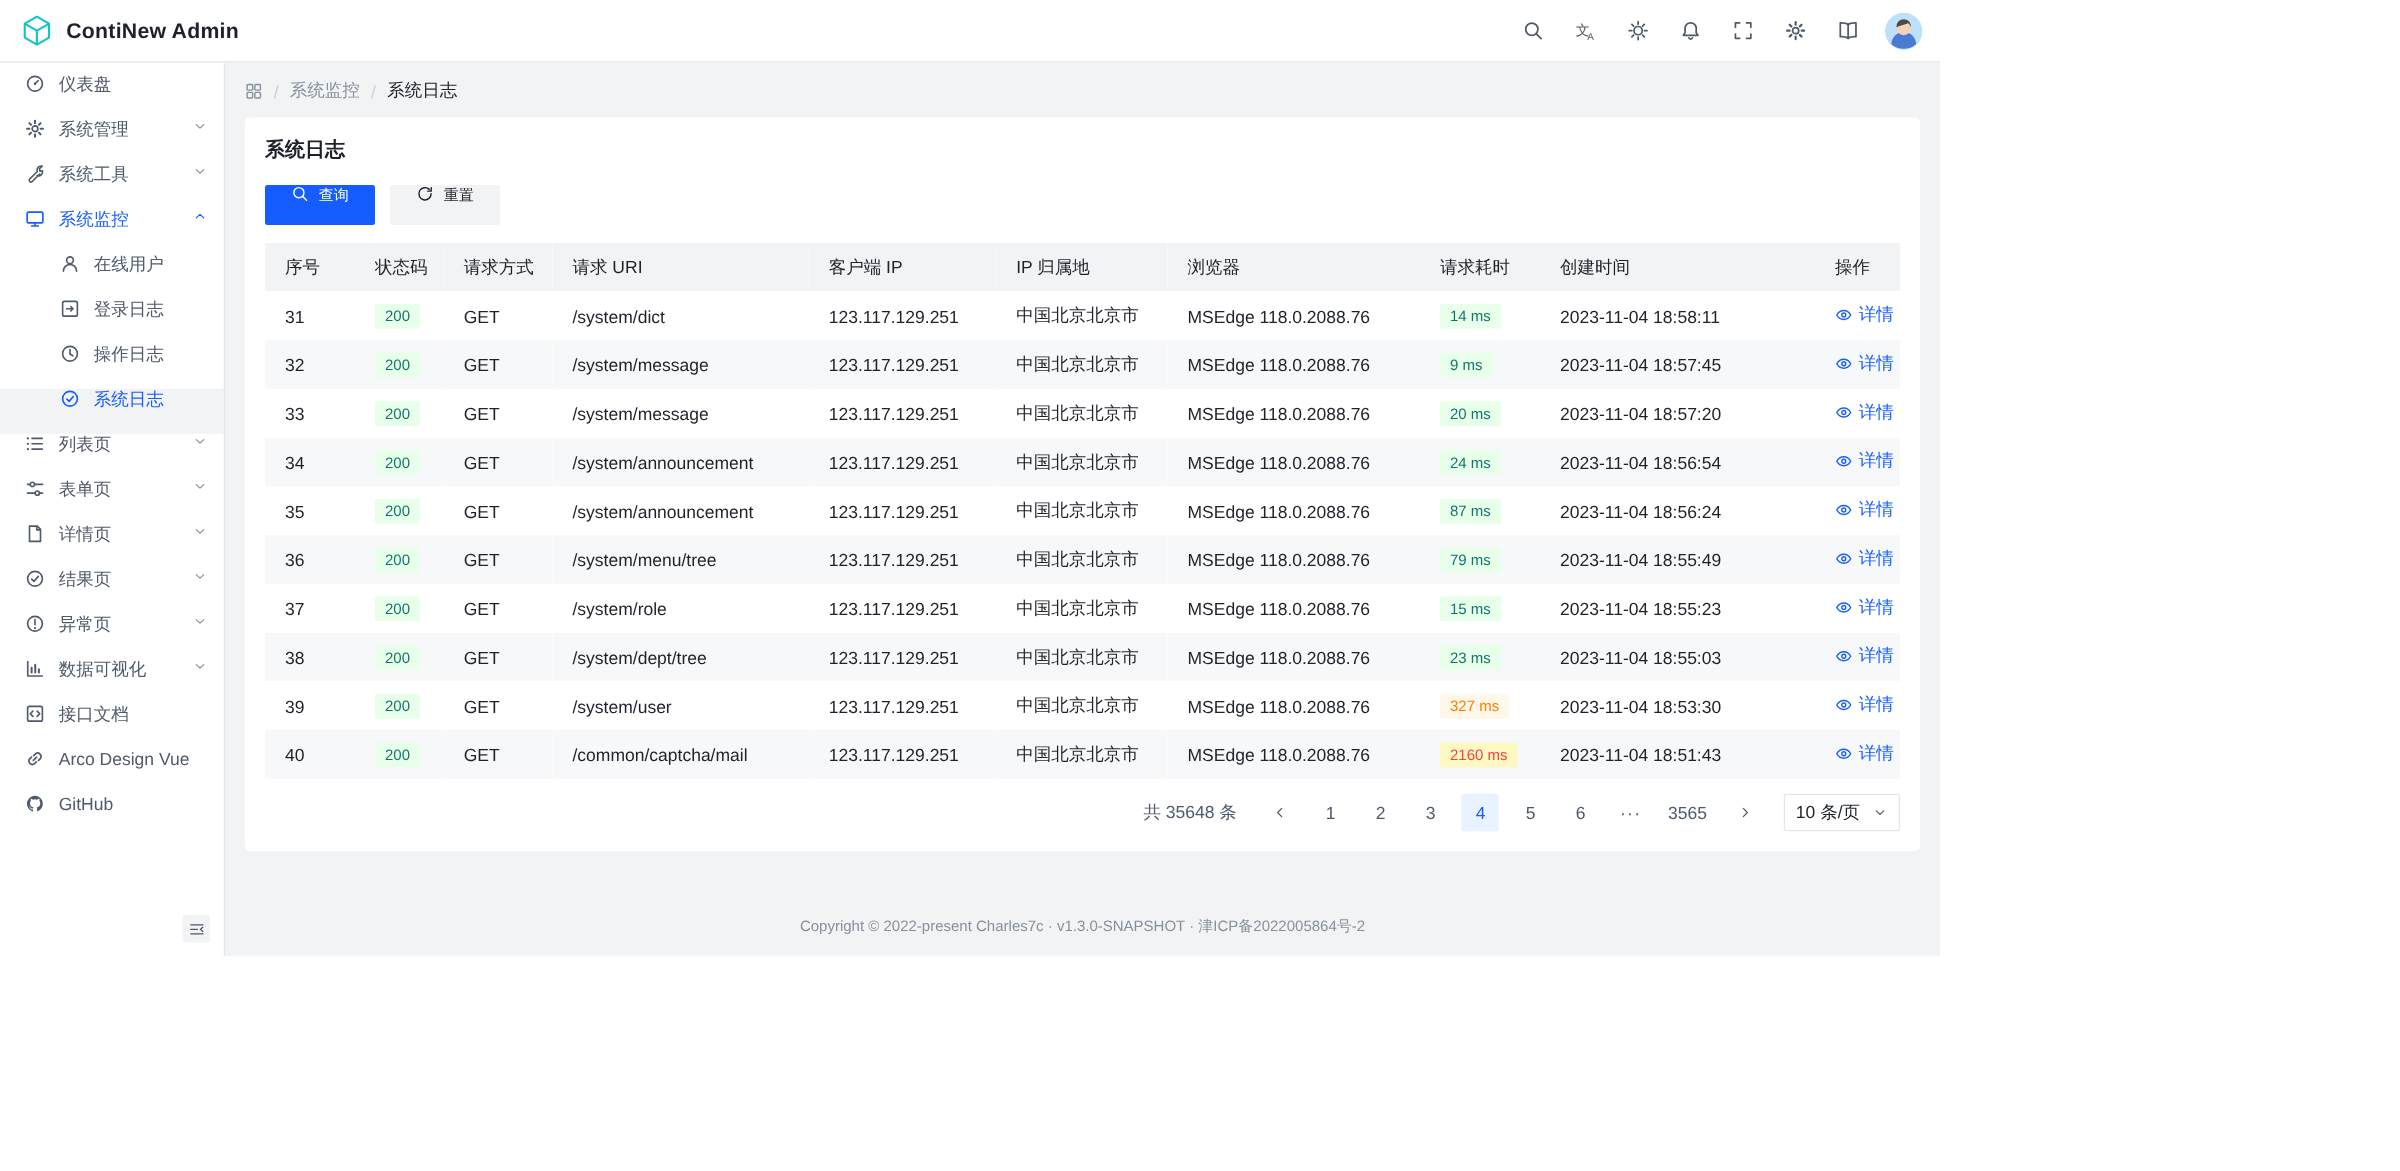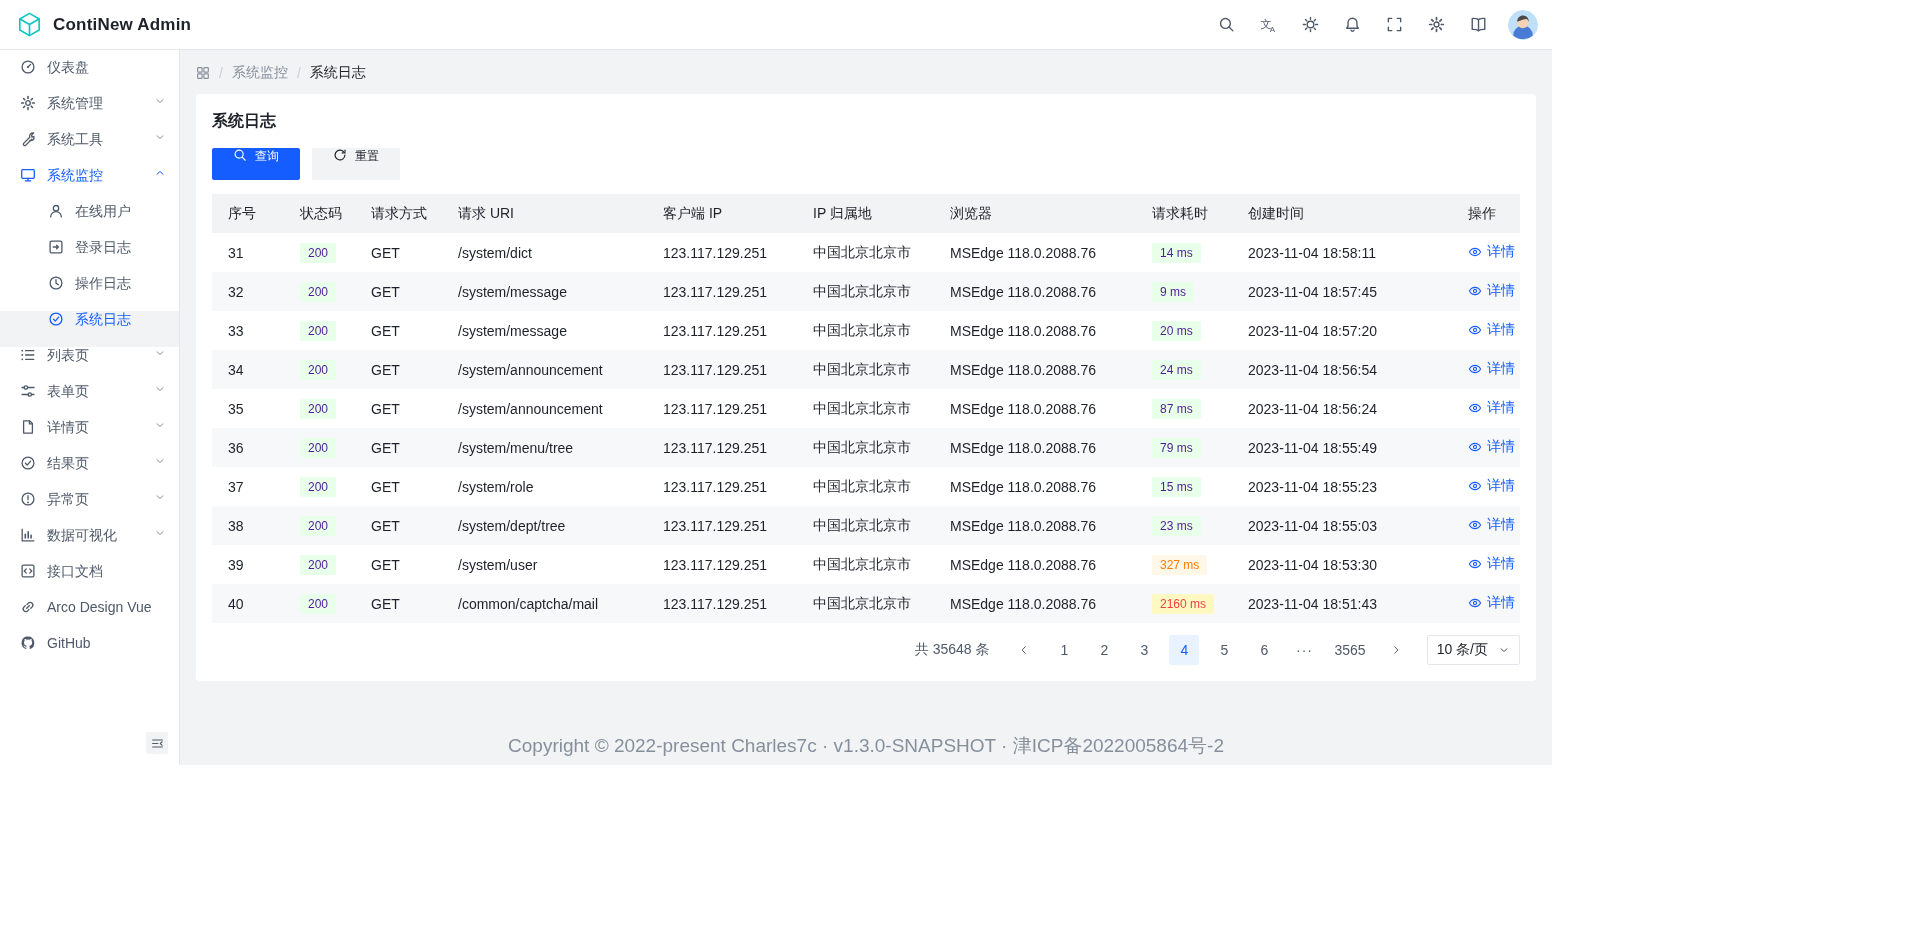--- a/index.html
+++ b/index.html
@@ -56,37 +56,37 @@
   .range .cal svg{width:15px;height:15px}
   .btn{height:32px;border:none;border-radius:2px;padding:0 21px;display:inline-flex;align-items:flex-start;gap:8px;font-size:12px;cursor:pointer;background:#f2f3f5;color:#1d2129;font-family:inherit}
   .btn svg{width:14px;height:14px}
   .btn.primary{background:#165dff;color:#fff}
 
   table{width:100%;border-collapse:collapse;margin-top:14px;table-layout:fixed}
   th{height:39px;padding:0 16px;text-align:left;font-weight:400;font-size:14px;color:#1d2129;background:#f2f3f5;white-space:nowrap;overflow:hidden}
   td{height:39px;padding:0 16px;font-size:14px;color:#1d2129;white-space:nowrap;overflow:hidden}
   tbody tr:nth-child(even) td{background:#f7f8fa}
   .badge{display:inline-block;line-height:20px;padding:0 8px;border-radius:2px;font-size:12px}
-  .badge.green{background:#e8ffea;color:#4c1d95}
+  .badge.green{background:#e8ffea;color:#0f766e}
   .badge.orange{background:#fff7e8;color:#ff7d00}
   .badge.red{background:#fef9c3;color:#f53f3f}
   .action-link{display:inline-flex;align-items:center;gap:5px;color:#165dff;cursor:pointer}
   .action-link svg{width:14px;height:14px}
 
   .pagination{margin-top:12px;display:flex;align-items:center;justify-content:flex-end;gap:10px;font-size:14px;color:#1d2129}
   .pg-total{margin-right:10px;color:#4e5969}
   .pg-btn{min-width:30px;height:30px;padding:0 5px;display:flex;align-items:center;justify-content:center;border-radius:2px;color:#4e5969;cursor:pointer}
   .pg-btn.num{color:#4e5969}
   .pg-btn.active{background:#e8f3ff;color:#165dff;font-weight:500}
   .pg-btn svg{width:12px;height:12px}
   .pg-ellipsis{min-width:30px;height:30px;display:flex;align-items:center;justify-content:center;color:#4e5969;cursor:pointer;letter-spacing:1px}
   .pg-size{height:30px;border:1px solid #e5e6eb;border-radius:2px;background:#fff;display:flex;align-items:center;gap:10px;padding:0 9px;cursor:pointer;color:#1d2129;margin-left:6px}
   .pg-size svg{width:12px;height:12px;color:#4e5969}
 
-  .footer{margin-top:52px;text-align:center;color:#86909c;font-size:19px}
+  .footer{margin-top:52px;text-align:center;color:#86909c;font-size:12px}
 </style>
 </head>
 <body>
 
 <div class="canvas">
   <div class="app">
 
     <header class="hdr">
       <div class="logo">
         <svg viewBox="0 0 32 32" fill="none" stroke="#0fc6c2" stroke-width="2" stroke-linejoin="round">

